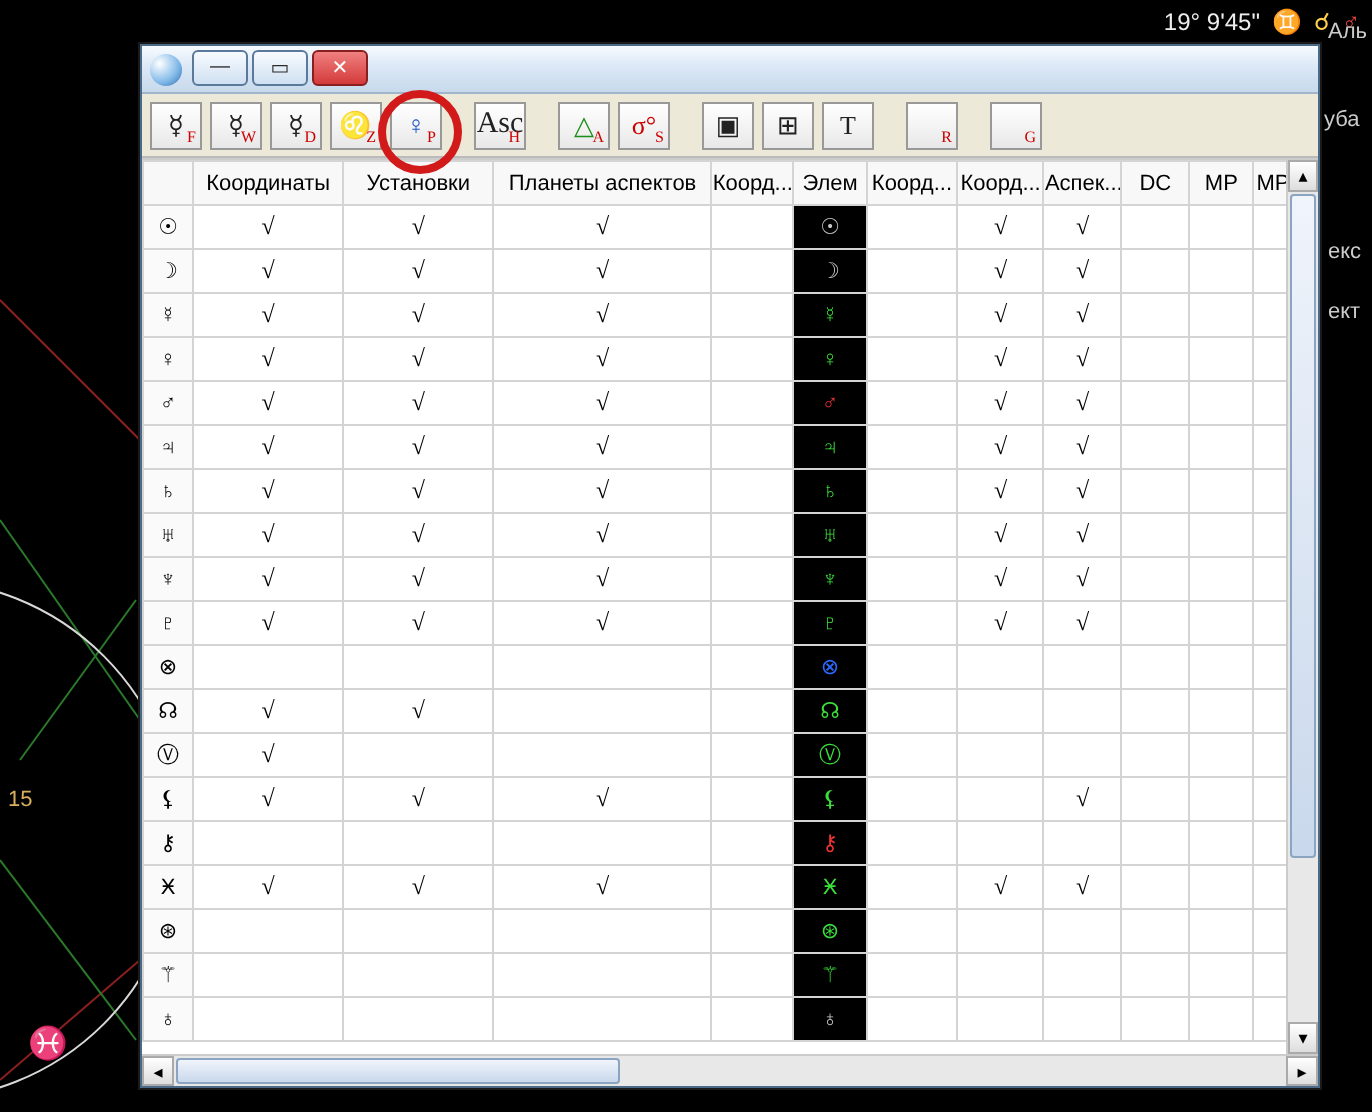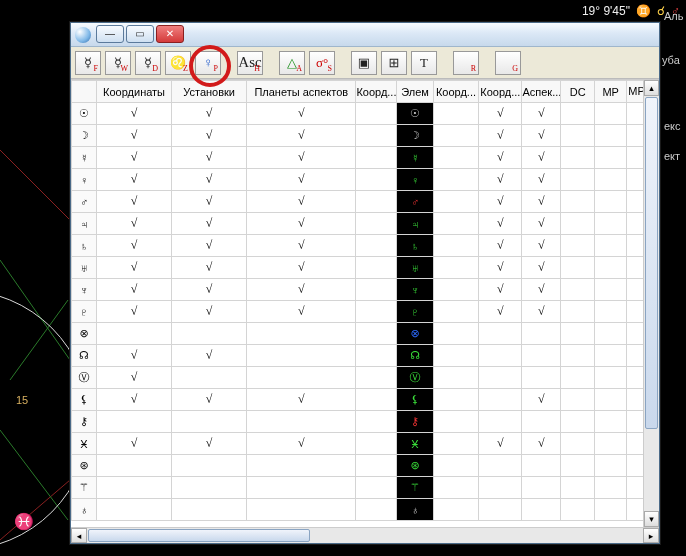--- a/index.html
+++ b/index.html
@@ -174,21 +174,21 @@
 <div class="status-top">
   <span>19° 9'45"</span>
   <span class="glyph">♊</span>
   <span class="glyph">☌</span>
   <span class="glyph" style="color:#e44">♂</span>
 </div>
 <div class="side-text" style="top:10px; right:-2px; width:24px">Аль</div>
 <div class="side-text" style="top:54px; right:-2px; width:26px">уба</div>
 <div class="side-text" style="top:120px; right:-2px; width:24px">екс</div>
 <div class="side-text" style="top:150px; right:-2px; width:24px">ект</div>
-<div class="side-text" style="top:394px; left:16px; color:#d8b060">15</div>
+<div class="side-text" style="top:394px; left:4px; color:#d8b060">15</div>
 <div class="side-text" style="top:512px; left:14px; color:#888; font-size:16px;">♓</div>
 
 <div class="window">
   <div class="titlebar">
     <span class="app-icon"></span>
     <div class="win-btns">
       <div class="win-btn">—</div>
       <div class="win-btn">▭</div>
       <div class="win-btn close">✕</div>
     </div>

